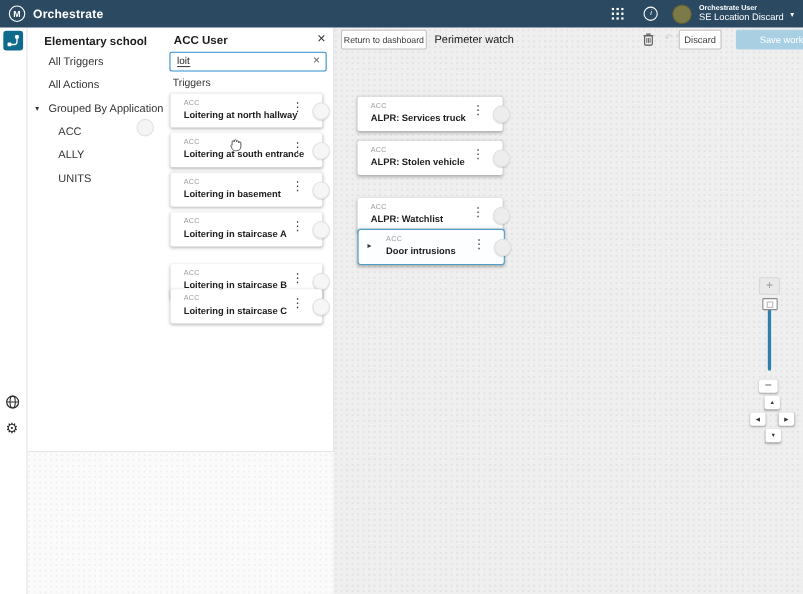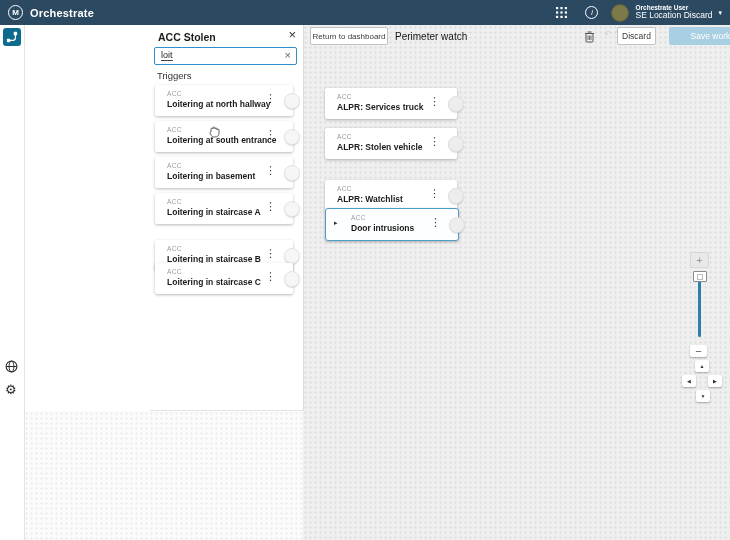--- a/index.html
+++ b/index.html
@@ -150,23 +150,34 @@
     <div class="rail-globe">
       <svg width="13" height="13" viewBox="0 0 13 13">
         <circle cx="6.5" cy="6.5" r="5.4" fill="none" stroke="#2d2d2d" stroke-width="1.1"></circle>
         <ellipse cx="6.5" cy="6.5" rx="2.4" ry="5.4" fill="none" stroke="#2d2d2d" stroke-width="1"></ellipse>
         <line x1="1.1" y1="6.5" x2="11.9" y2="6.5" stroke="#2d2d2d" stroke-width="1"></line>
       </svg>
     </div>
     <div class="rail-gear">⚙</div>
   </div>
 
+  <div class="libpanel">
+    <div class="lib-title">Elementary school</div>
+    <div class="lib-item" style="top:26px;">All Triggers</div>
+    <div class="lib-item" style="top:47px;">All Actions</div>
+    <div class="lib-caret" style="top:70px;">▾</div>
+    <div class="lib-item" style="top:69px;">Grouped By Application</div>
+    <div class="lib-item lib-child" style="top:90px;">ACC</div>
+    <div class="lib-item lib-child" style="top:111px;">ALLY</div>
+    <div class="lib-item lib-child" style="top:132px;">UNITS</div>
+    <div class="drag-badge"></div>
+  </div>
 
   <div class="nodespanel">
-    <div class="np-title">ACC Stolen</div>
+    <div class="np-title">ACC User</div>
     <div class="np-close">×</div>
     <div class="np-search">
       <span class="np-search-text">loit</span>
       <span class="np-clear">×</span>
     </div>
     <div class="np-section">Triggers</div>
 
     <div class="card" style="left:5px;top:60px;">
       <div class="port"></div>
       <div class="applabel">ACC</div>

